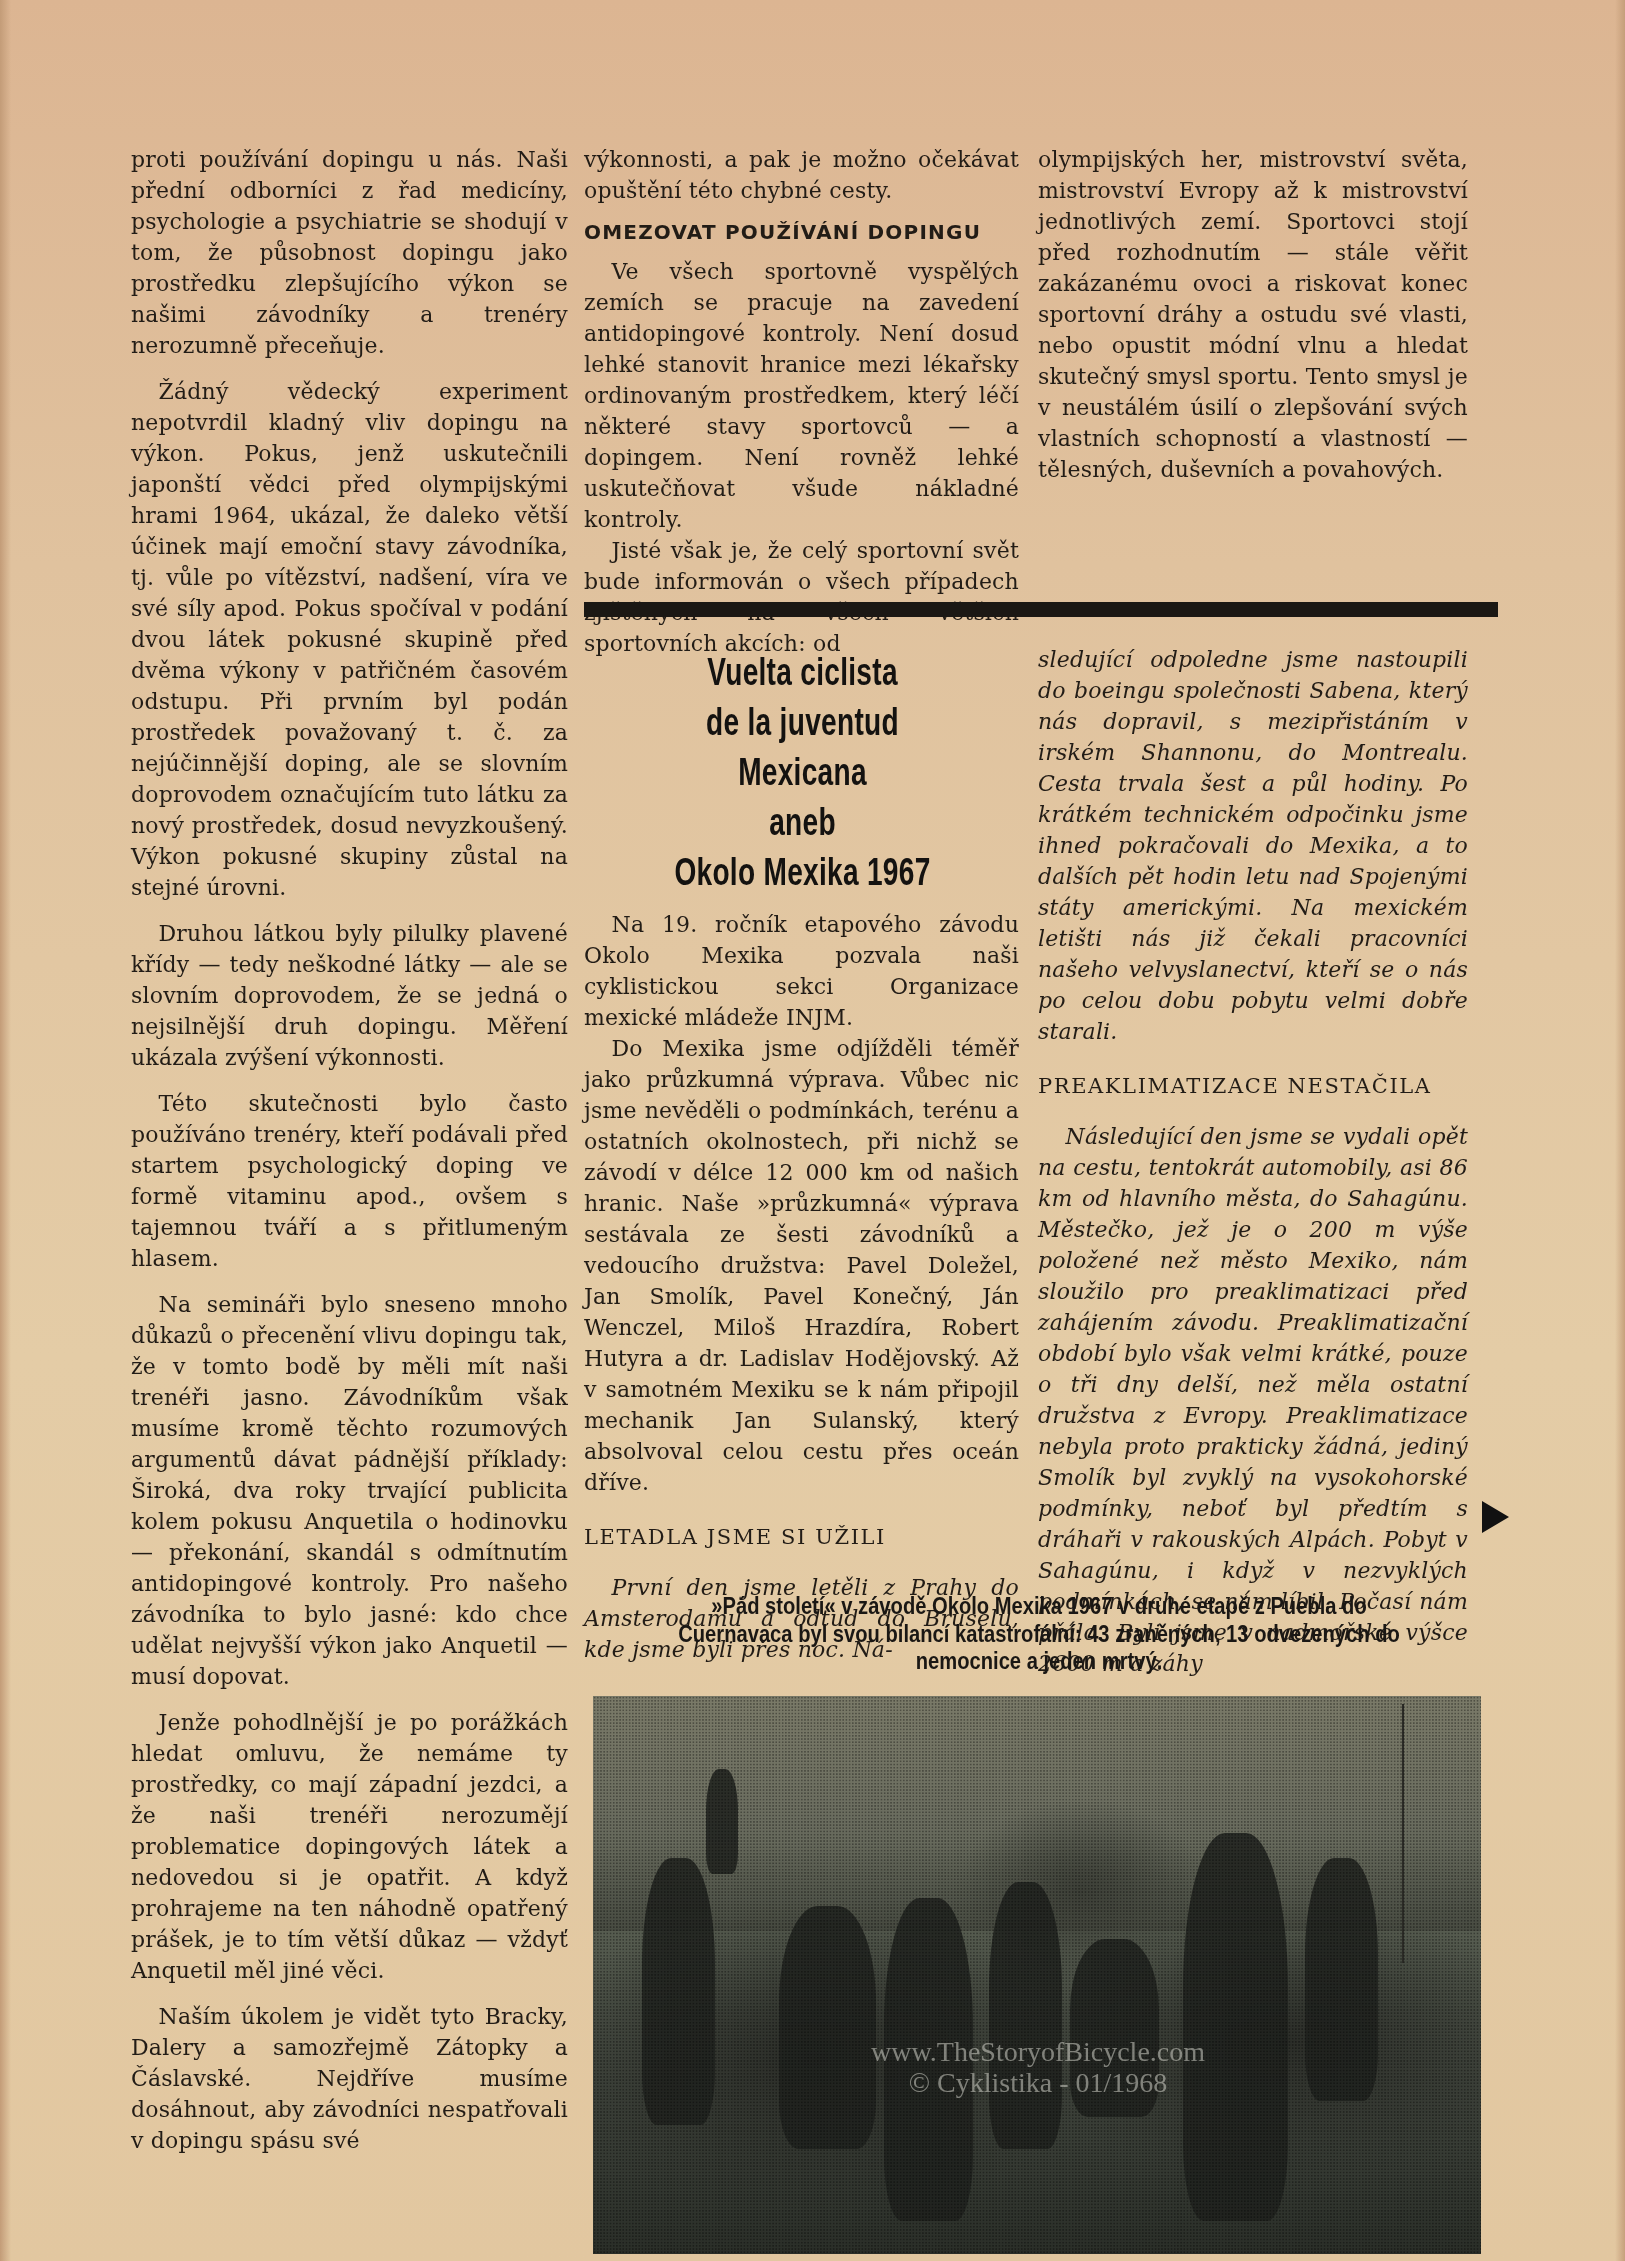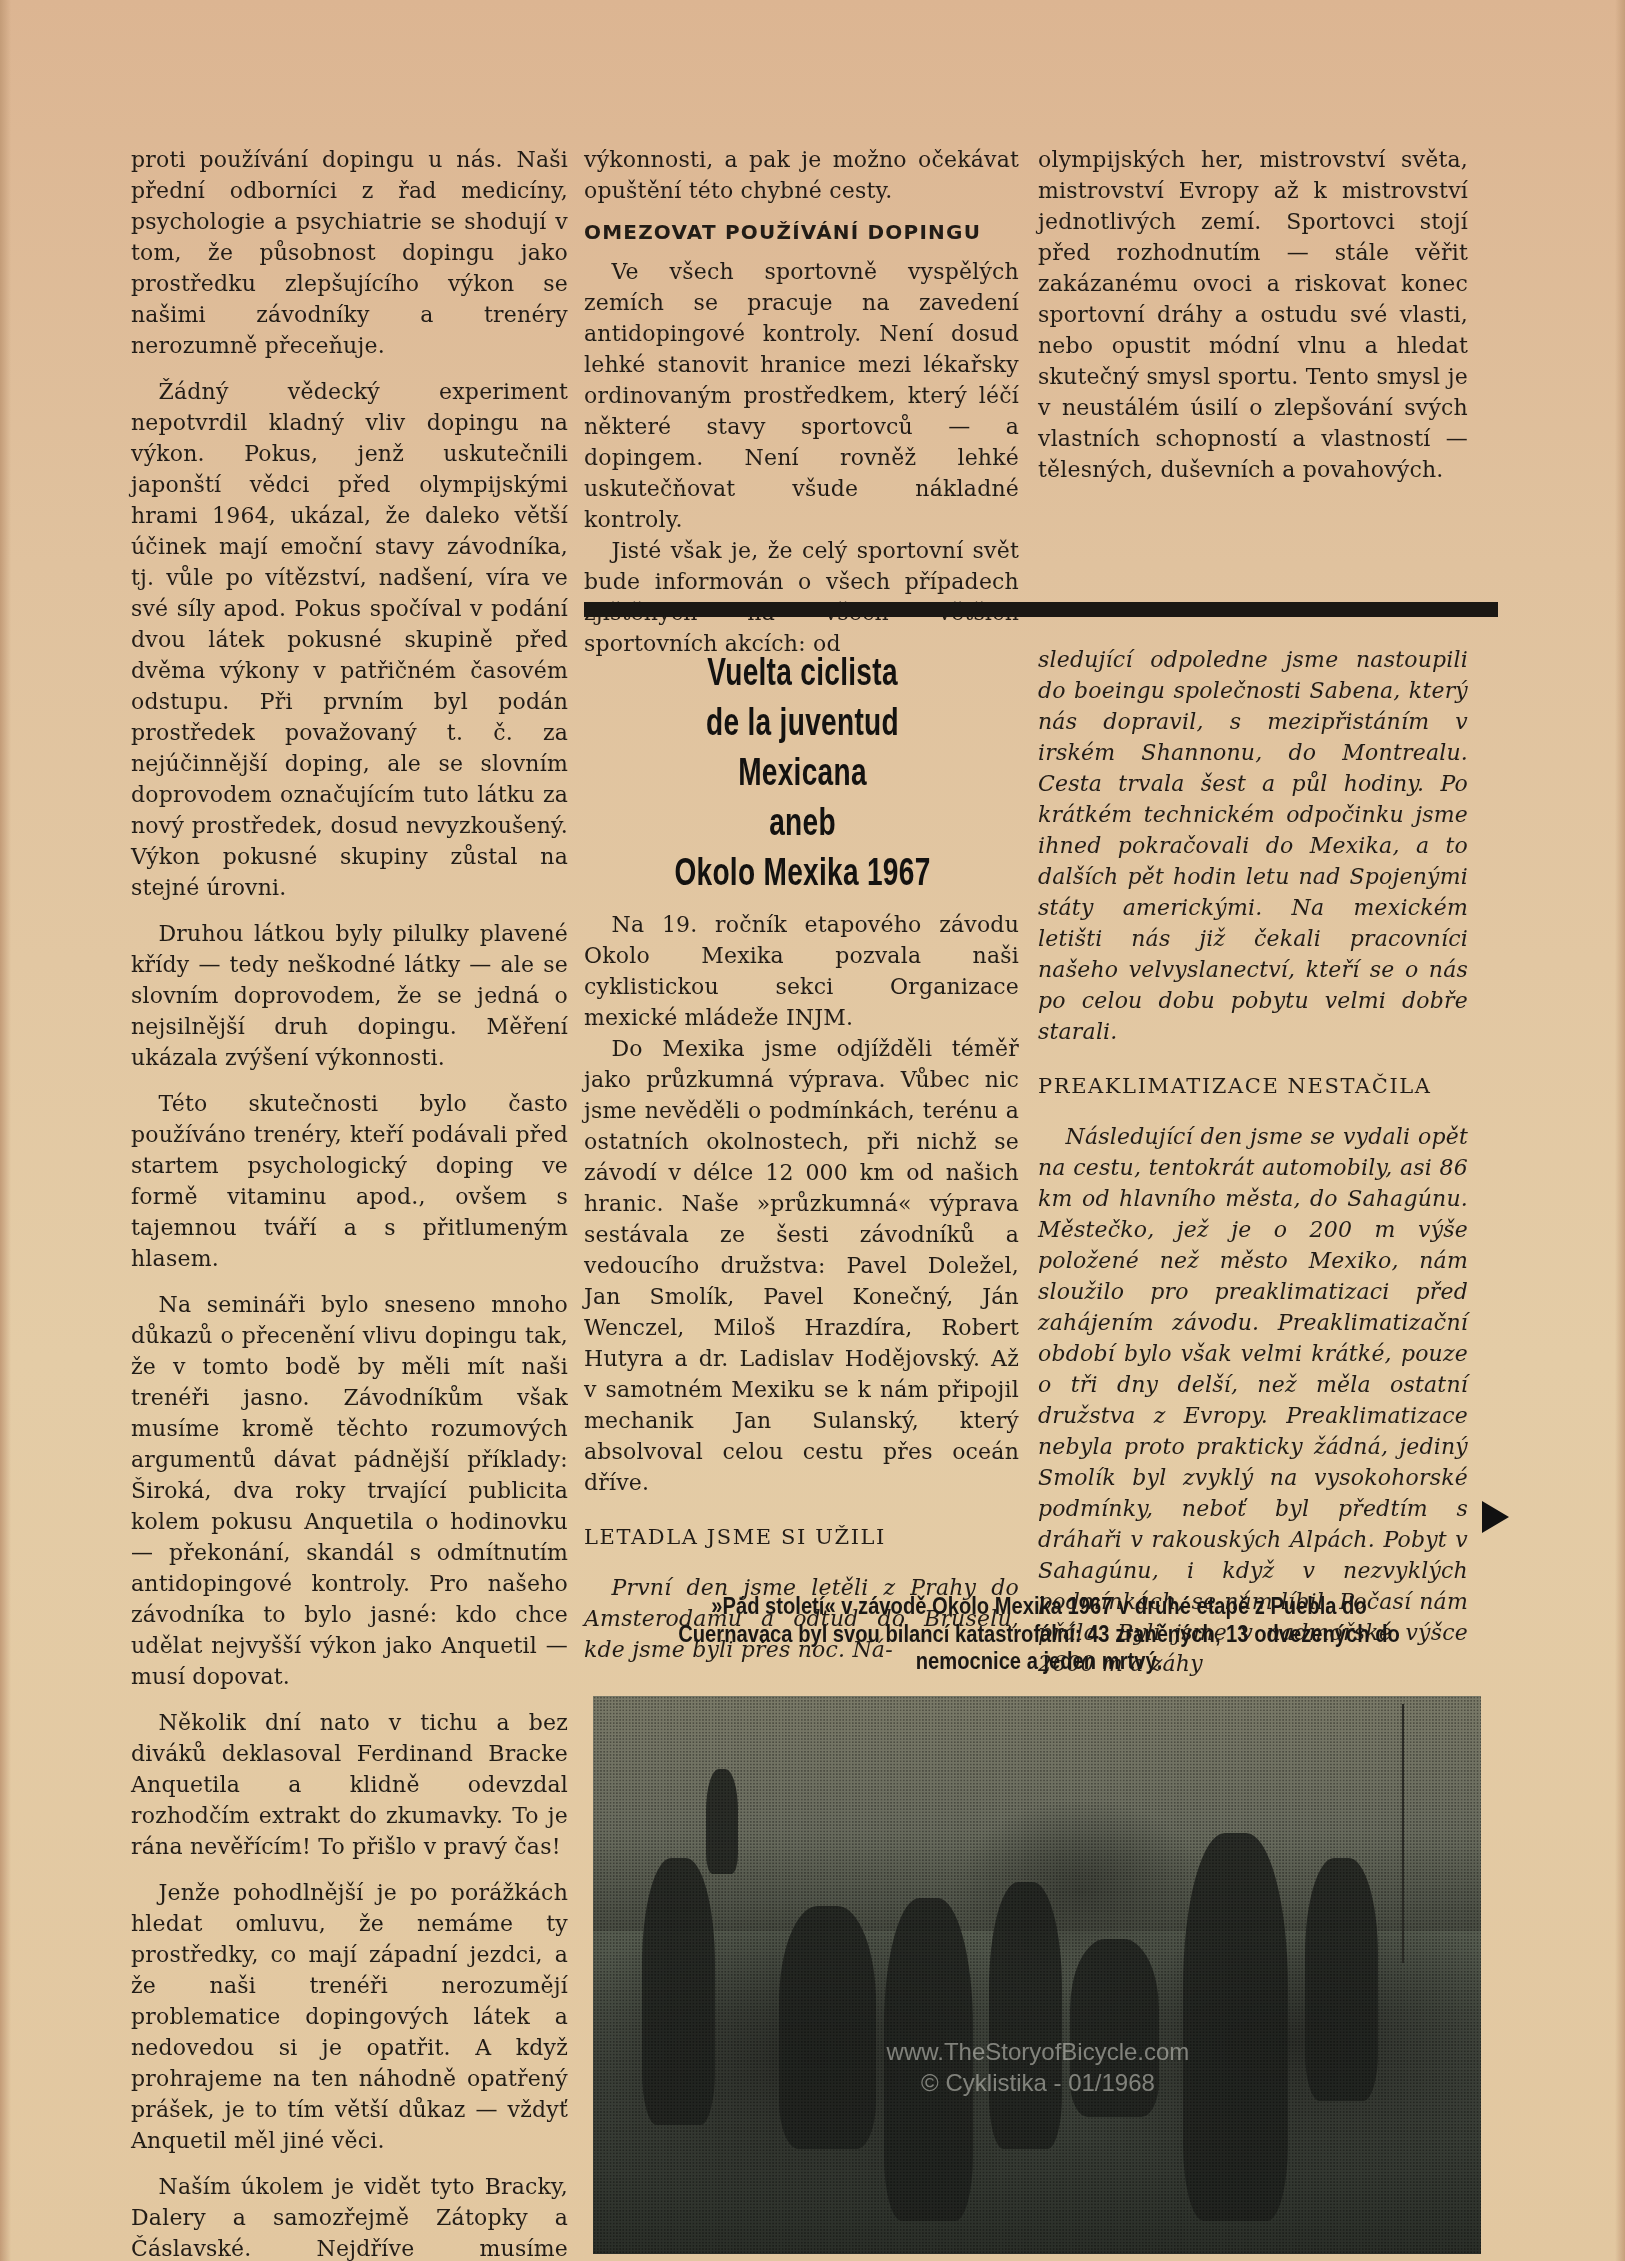--- a/index.html
+++ b/index.html
@@ -41,35 +41,34 @@
       linear-gradient(180deg, #7a7a68 0%, #6c6e60 20%, #545a4e 45%, #3f443c 70%, #2a2e28 100%);
   }
   .photo .halftone { position:absolute; inset:0;
     background-image: radial-gradient(rgba(0,0,0,0.35) 0.8px, transparent 1.1px);
     background-size:3.2px 3.2px; }
   .photo .hill { position:absolute; left:0; top:146px; width:100%; height:89px;
     background:linear-gradient(180deg, rgba(60,62,54,0.0), rgba(60,62,54,0.55)); }
   .photo .pole { position:absolute; left:809px; top:8px; width:2.4px; height:259px; background:#2b2b26; }
   .photo .rider { position:absolute; background:#1f211d; border-radius:40% 40% 20% 20%; opacity:0.85; }
   .watermark { position:absolute; left:243px; top:340px; width:404px; text-align:center;
-    font-family:Liberation Sans, sans-serif; font-size:24px; line-height:31px; color:rgba(210,210,200,0.55); }
+    font-family:Liberation Serif, serif; font-size:28px; line-height:31px; color:rgba(210,210,200,0.55); }
 </style>
 </head>
 <body>
 
 <div class="page-edge-left"></div>
 <div class="page-edge-right"></div>
 
 <div class="col" id="col1">
     <p>proti používání dopingu u nás. Naši přední odborníci z řad medicíny, psychologie a psychiatrie se shodují v tom, že působnost dopingu jako prostředku zlepšujícího výkon se našimi závodníky a trenéry nerozumně přeceňuje.</p>
     <p class="ind gap">Žádný vědecký experiment nepotvrdil kladný vliv dopingu na výkon. Pokus, jenž uskutečnili japonští vědci před olympijskými hrami 1964, ukázal, že daleko větší účinek mají emoční stavy závodníka, tj. vůle po vítězství, nadšení, víra ve své síly apod. Pokus spočíval v podání dvou látek pokusné skupině před dvěma výkony v patřičném časovém odstupu. Při prvním byl podán prostředek považovaný t. č. za nejúčinnější doping, ale se slovním doprovodem označujícím tuto látku za nový prostředek, dosud nevyzkoušený. Výkon pokusné skupiny zůstal na stejné úrovni.</p>
     <p class="ind gap">Druhou látkou byly pilulky plavené křídy — tedy neškodné látky — ale se slovním doprovodem, že se jedná o nejsilnější druh dopingu. Měření ukázala zvýšení výkonnosti.</p>
     <p class="ind gap">Této skutečnosti bylo často používáno trenéry, kteří podávali před startem psychologický doping ve formě vitaminu apod., ovšem s tajemnou tváří a s přitlumeným hlasem.</p>
     <p class="ind gap">Na semináři bylo sneseno mnoho důkazů o přecenění vlivu dopingu tak, že v tomto bodě by měli mít naši trenéři jasno. Závodníkům však musíme kromě těchto rozumových argumentů dávat pádnější příklady: Široká, dva roky trvající publicita kolem pokusu Anquetila o hodinovku — překonání, skandál s odmítnutím antidopingové kontroly. Pro našeho závodníka to bylo jasné: kdo chce udělat nejvyšší výkon jako Anquetil — musí dopovat.</p>
-    <p class="ind gap">Několik dní nato v tichu a bez diváků deklasoval Ferdinand Bracke Anquetila a klidně odevzdal rozhodčím extrakt do zkumavky. To je rána nevěřícím! To přišlo v pravý čas!</p>
     <p class="ind gap">Jenže pohodlnější je po porážkách hledat omluvu, že nemáme ty prostředky, co mají západní jezdci, a že naši trenéři nerozumějí problematice dopingových látek a nedovedou si je opatřit. A když prohrajeme na ten náhodně opatřený prášek, je to tím větší důkaz — vždyť Anquetil měl jiné věci.</p>
     <p class="ind gap">Naším úkolem je vidět tyto Bracky, Dalery a samozřejmě Zátopky a Čáslavské. Nejdříve musíme dosáhnout, aby závodníci nespatřovali v dopingu spásu své</p>
   </div>
 
 <div class="col" id="col2">
   <p>výkonnosti, a pak je možno očekávat opuštění této chybné cesty.</p>
   <div class="sect-head">OMEZOVAT POUŽÍVÁNÍ DOPINGU</div>
   <p class="ind">Ve všech sportovně vyspělých zemích se pracuje na zavedení antidopingové kontroly. Není dosud lehké stanovit hranice mezi lékařsky ordinovaným prostředkem, který léčí některé stavy sportovců — a dopingem. Není rovněž lehké uskutečňovat všude nákladné kontroly.</p>
   <p class="ind">Jisté však je, že celý sportovní svět bude informován o všech případech zjištěných na všech větších sportovních akcích: od</p>
 </div>

